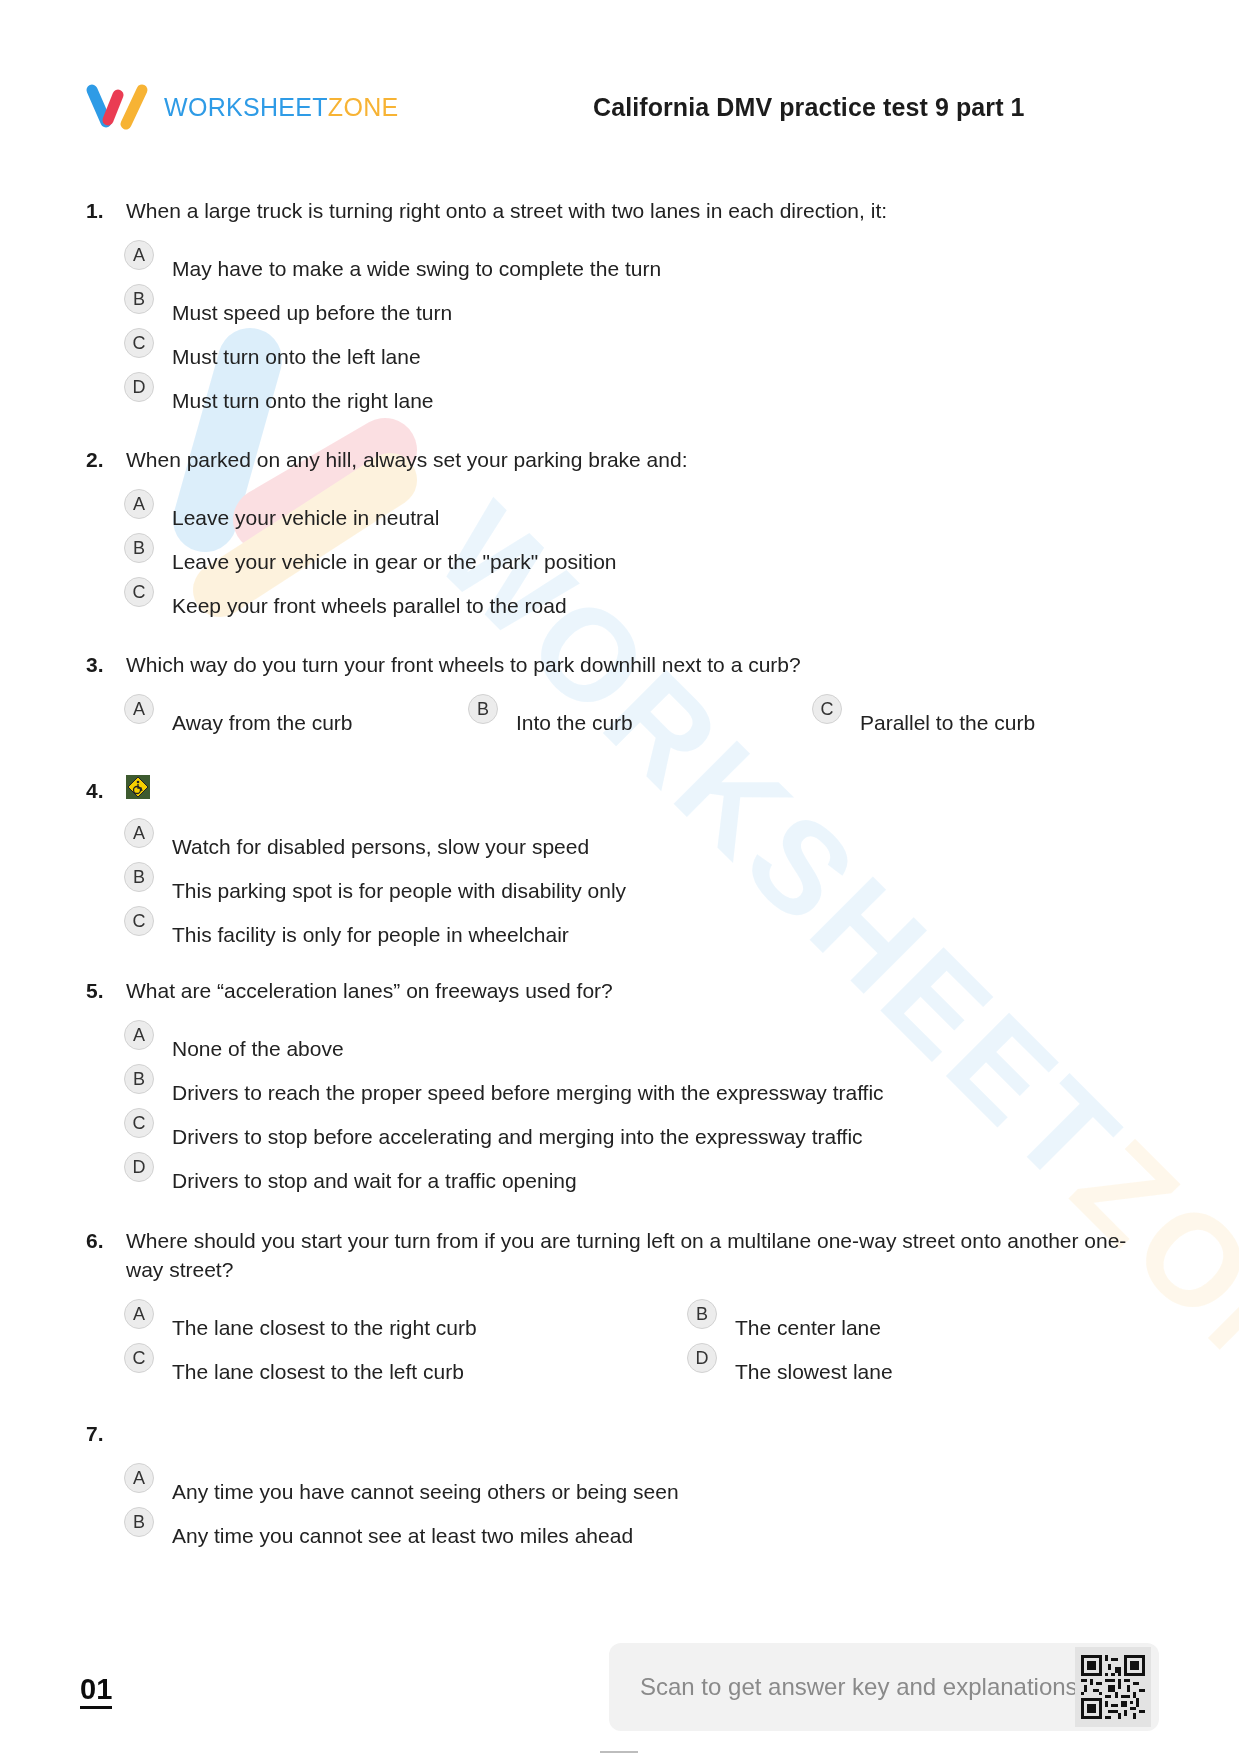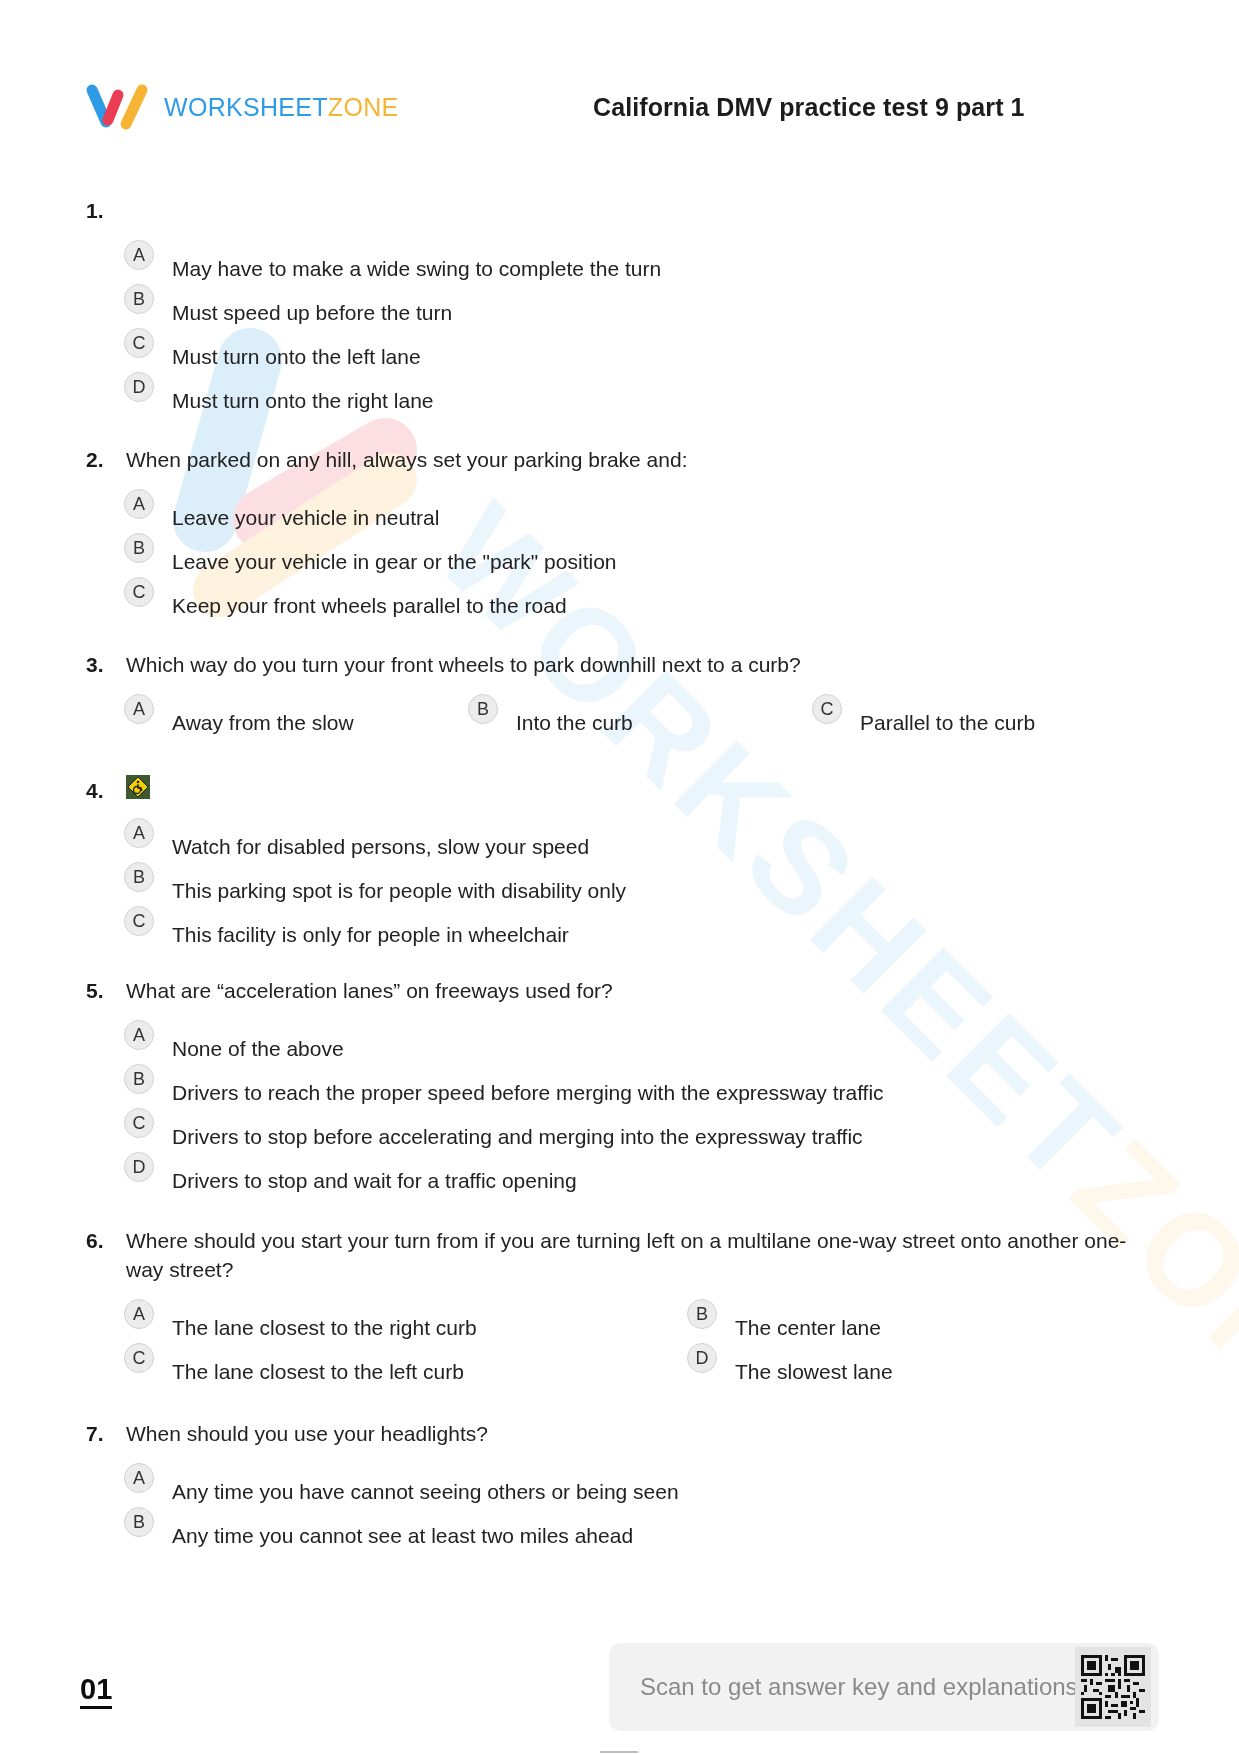--- a/index.html
+++ b/index.html
@@ -69,20 +69,21 @@
     <span class="logo-text"><span class="w1">WORKSHEET</span><span class="w2">ZONE</span></span>
   </div>
   <div class="page-title">California DMV practice test 9 part 1</div>
 </div>
 
 <div class="content">
 
   <div class="q" style="top:196px;">
     <div class="q-head">
       <span class="q-num">1.</span>
+      <span class="q-text">When a large truck is turning right onto a street with two lanes in each direction, it:</span>
     </div>
     <div class="opts">
       <div class="opt">
           <span class="bubble">A</span>
           <span class="opt-label">May have to make a wide swing to complete the turn</span>
         </div>
       <div class="opt">
           <span class="bubble">B</span>
           <span class="opt-label">Must speed up before the turn</span>
         </div>
@@ -119,21 +120,21 @@
   </div>
 
   <div class="q" style="top:650px;">
     <div class="q-head">
       <span class="q-num">3.</span>
       <span class="q-text">Which way do you turn your front wheels to park downhill next to a curb?</span>
     </div>
     <div class="opts row3">
       <div class="opt">
           <span class="bubble">A</span>
-          <span class="opt-label">Away from the slow</span>
+          <span class="opt-label">Away from the curb</span>
         </div>
       <div class="opt">
           <span class="bubble">B</span>
           <span class="opt-label">Into the curb</span>
         </div>
       <div class="opt">
           <span class="bubble">C</span>
           <span class="opt-label">Parallel to the curb</span>
         </div>
     </div>
@@ -213,21 +214,20 @@
       <div class="opt">
           <span class="bubble">D</span>
           <span class="opt-label">The slowest lane</span>
         </div>
     </div>
   </div>
 
   <div class="q" style="top:1419px;">
     <div class="q-head">
       <span class="q-num">7.</span>
-      <span class="q-text">When should you use your headlights?</span>
     </div>
     <div class="opts">
       <div class="opt">
           <span class="bubble">A</span>
           <span class="opt-label">Any time you have cannot seeing others or being seen</span>
         </div>
       <div class="opt">
           <span class="bubble">B</span>
           <span class="opt-label">Any time you cannot see at least two miles ahead</span>
         </div>

